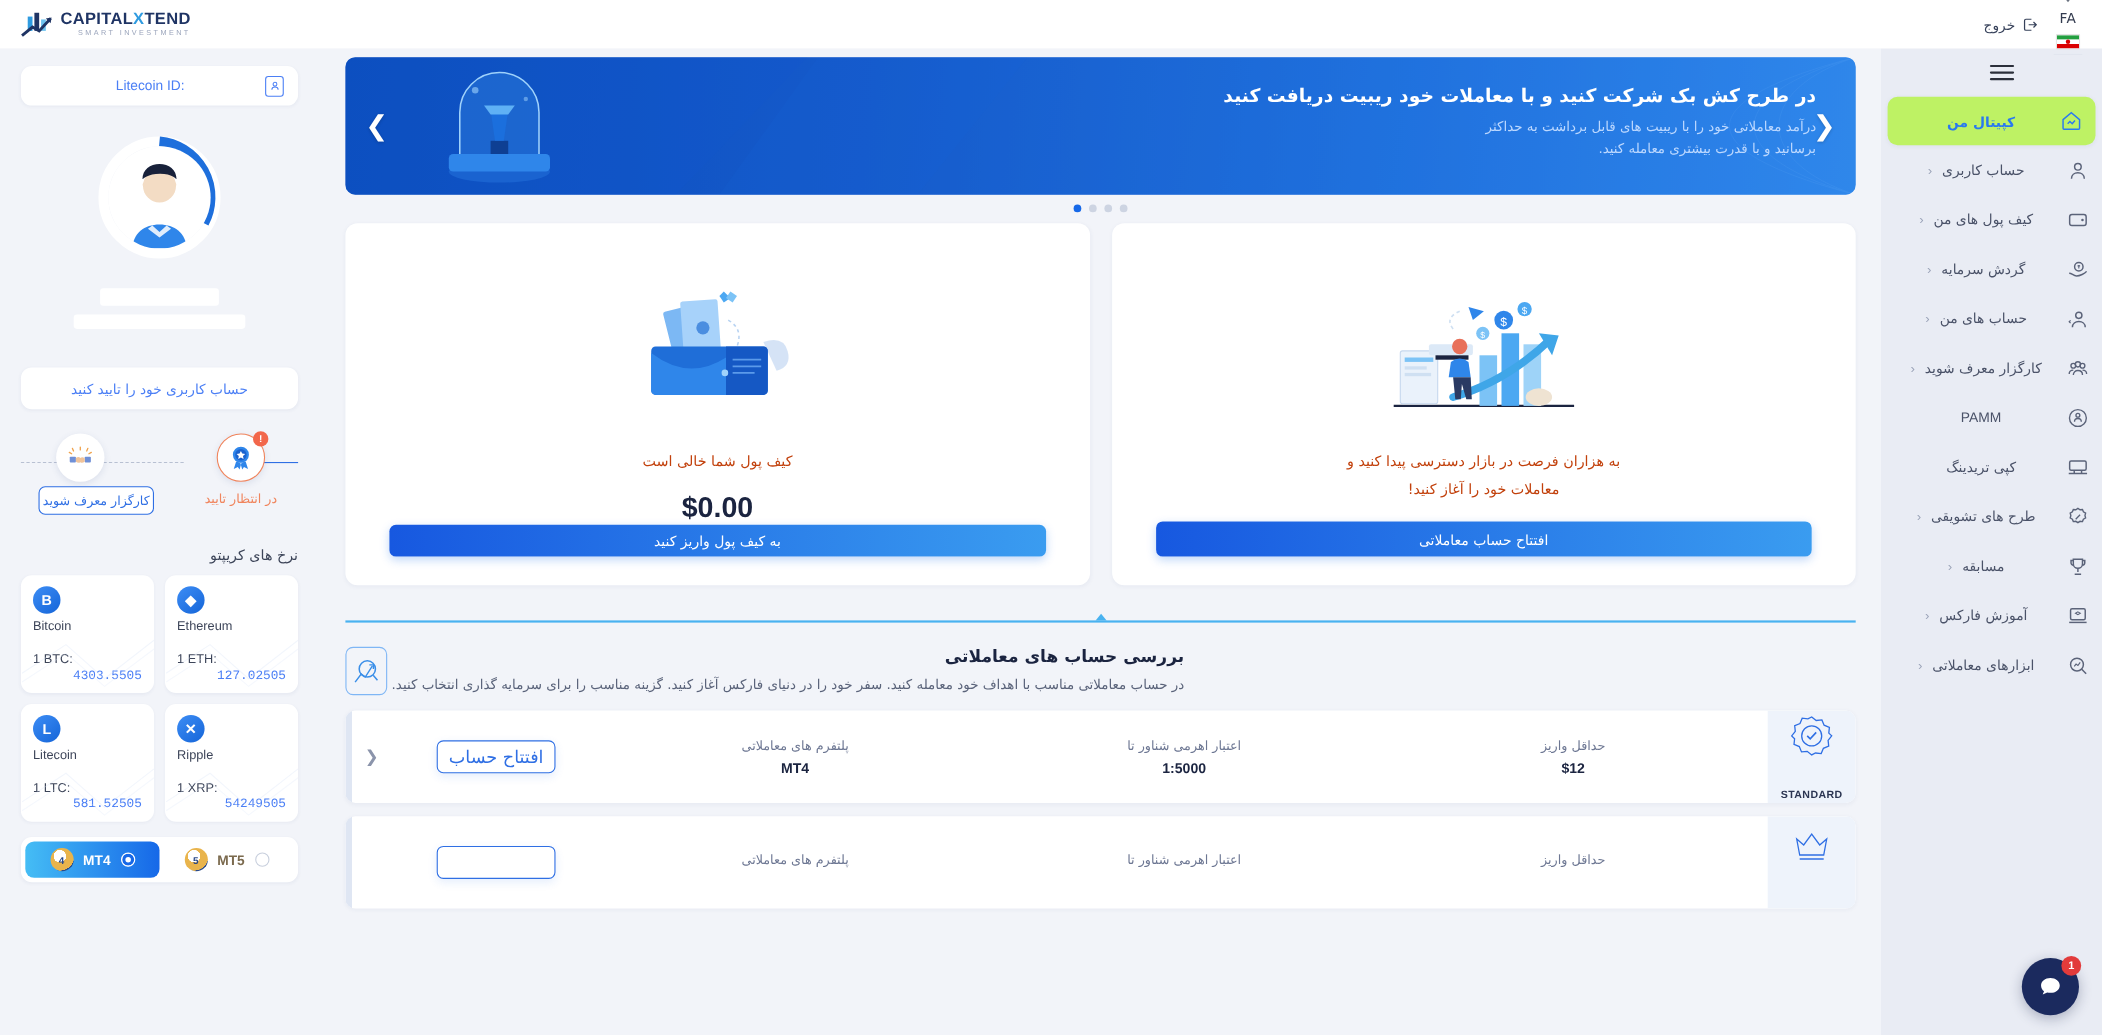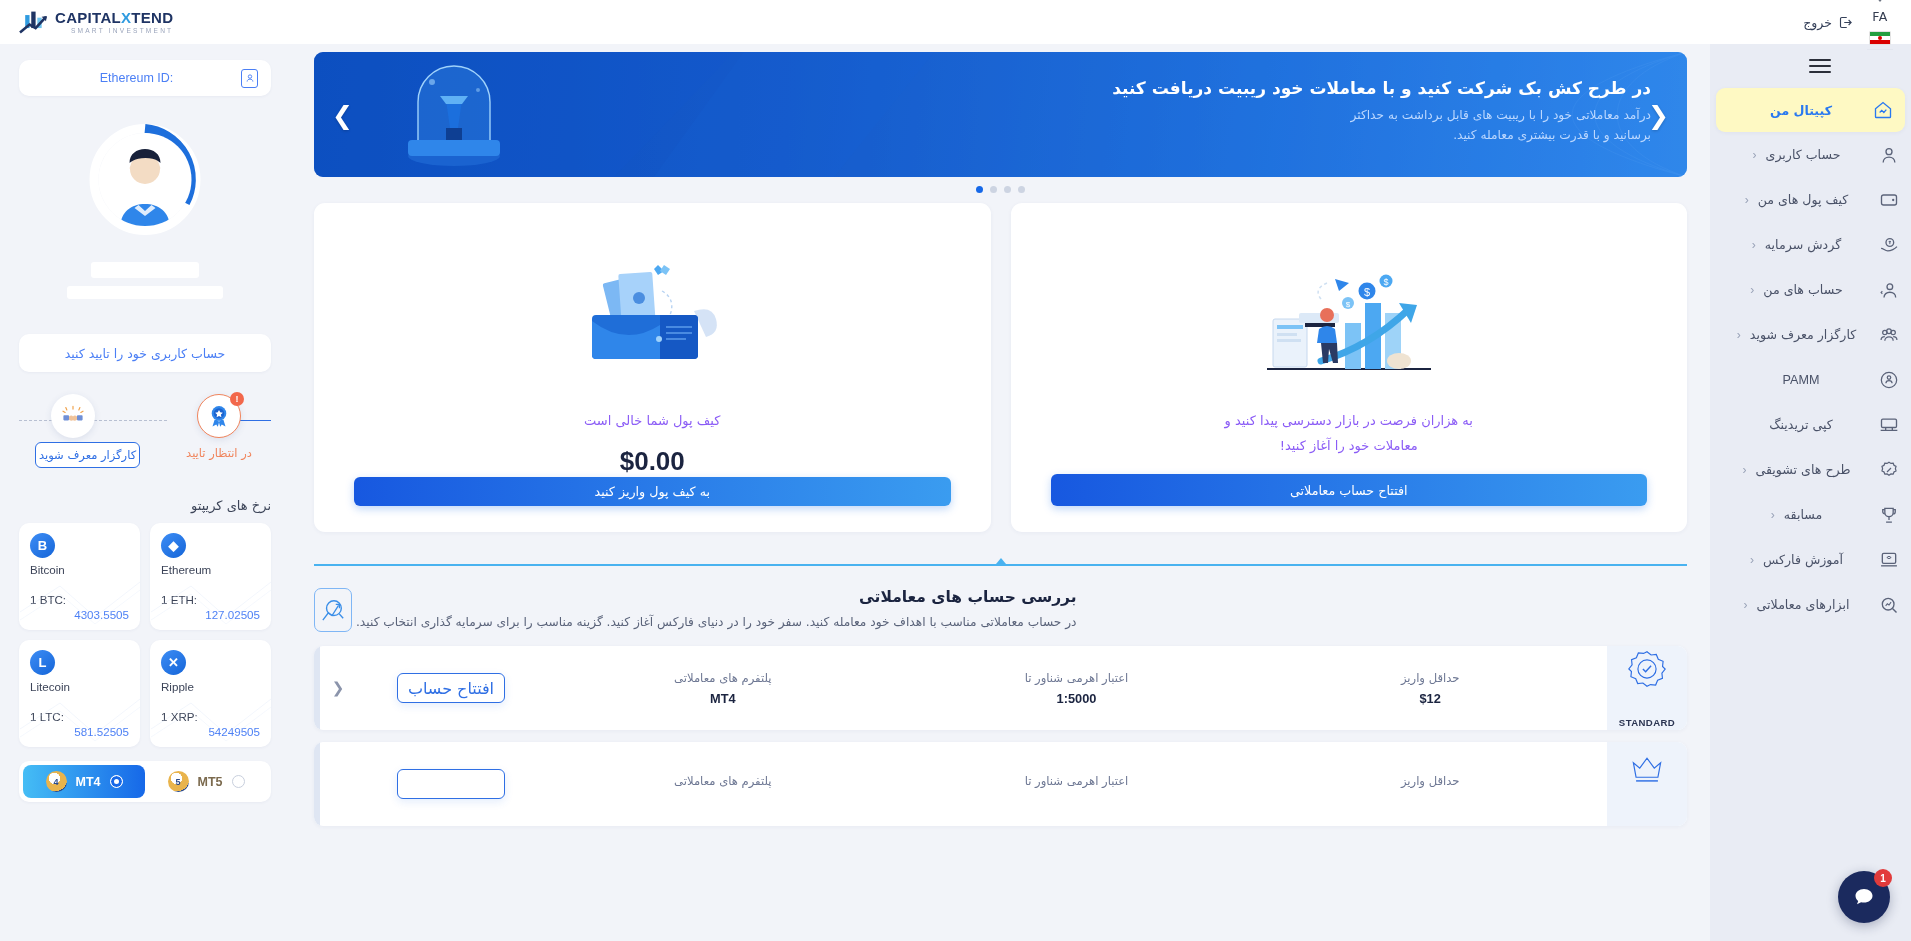--- a/index.html
+++ b/index.html
@@ -70,21 +70,21 @@
     gap: 9px; cursor: pointer; position: relative;
   }
   .nav-item .chev { color: #9aa3b8; font-size: 12px; line-height: 1; margin-left: auto;
                     font-family: "Liberation Sans", sans-serif; }
   .nav-label { font-size: 12.6px; color: #4a5268; flex: 0 0 auto; margin-right: auto;
                white-space: nowrap; }
   .nav-ico { width: 21px; height: 21px; flex: 0 0 21px; color: #5b6379;
              display: flex; align-items: center; justify-content: center; }
   .nav-ico svg { width: 20px; height: 20px; }
   .nav-item.active {
-    background: #fef9c3; margin: 0 6px; border-radius: 9px; height: 44px;
+    background: #bef264; margin: 0 6px; border-radius: 9px; height: 44px;
     box-shadow: 0 1px 4px rgba(40,60,120,.05);
   }
   .nav-item.active .nav-label { color: #2979f0; font-weight: 600; }
   .nav-item.active .nav-ico { color: #2979f0; }
   .nav-pamm { font-family: "Liberation Sans", sans-serif; direction: ltr; }
 
   
   .leftpanel {
     position: absolute; top: 44px; left: 0; width: 290px; height: 897px;
     background: #f2f4f9; padding: 16px 19px 0 19px; overflow: hidden;
@@ -172,21 +172,21 @@
   }
   .coin-ico { width: 25px; height: 25px; border-radius: 50%;
     background: linear-gradient(140deg,#3d8df5,#1565d8);
     display: flex; align-items: center; justify-content: center; color: #fff;
     font-size: 13px; font-weight: 700; font-family: "Liberation Sans", sans-serif; }
   .coin-name { font-size: 11.6px; color: #3c4458; margin-top: 5px;
     font-family: "Liberation Sans", sans-serif; }
   .coin-pair { font-size: 11.6px; color: #3c4458; margin-top: auto;
     font-family: "Liberation Sans", sans-serif; direction: ltr; }
   .coin-price { font-size: 11.6px; color: #4b7ff5; margin-top: 2px; direction: ltr;
-    font-family: Liberation Sans, sans-serif; white-space: nowrap;
+    font-family: Liberation Mono, monospace; white-space: nowrap;
     overflow: hidden; width: 100%; text-align: right; }
 
   .mt-toggle {
     margin-top: 14px; background: #fff; border-radius: 10px; height: 41px;
     display: flex; align-items: center; padding: 4px; gap: 0;
     box-shadow: 0 1px 3px rgba(40,60,120,.05);
   }
   .mt-opt {
     flex: 1; height: 33px; border-radius: 8px; display: flex; align-items: center;
     justify-content: center; gap: 9px; cursor: pointer; flex-direction: row;
@@ -233,21 +233,21 @@
   .dot.on { background: #1668e8; }
 
   .cards-row { display: flex; gap: 20px; margin-top: 10px; }
   .info-card {
     flex: 1; background: #fff; border-radius: 11px; height: 329px;
     display: flex; flex-direction: column; align-items: center;
     padding: 26px 40px 26px 40px; box-shadow: 0 1px 4px rgba(40,60,120,.05);
   }
   .card-art { height: 128px; display: flex; align-items: center; justify-content: center;
     margin-top: 22px; }
-  .card-text { font-size: 13px; color: #8b5cf6; text-align: center; line-height: 1.9;
+  .card-text { font-size: 13px; color: #c2410c; text-align: center; line-height: 1.9;
     margin-top: 30px; }
   .wallet-amount { font-size: 26px; font-weight: 700; color: #1b2440; margin-top: 12px;
     font-family: "Liberation Sans", sans-serif; direction: ltr; }
   .cta {
     margin-top: auto; width: 100%; height: 32px; border-radius: 6px; border: none;
     background: linear-gradient(90deg,#1758e0 0%,#3a9cf0 100%);
     color: #fff; font-size: 12.7px; cursor: pointer;
     font-family: "DejaVu Sans", sans-serif;
     display: flex; align-items: center; justify-content: center;
     box-shadow: 0 3px 9px rgba(30,110,230,.28);
@@ -507,21 +507,21 @@
 
 <aside class="leftpanel">
 
   <div class="id-card">
     <div class="id-ico">
       <svg viewBox="0 0 14 16" fill="none" stroke="#4b7ff5" stroke-width="1.3">
         <circle cx="7" cy="6" r="2.4"></circle>
           <path d="M3 13c0-2.2 1.8-3.4 4-3.4s4 1.2 4 3.4"></path>
       </svg>
     </div>
-    <div class="id-label">Ethereum ID:</div>
+    <div class="id-label">Litecoin ID:</div>
   </div>
 
   <div class="profile-wrap">
     <div class="avatar-ring">
       <svg viewBox="0 0 115 115">
         <circle cx="57.5" cy="57.5" r="51" fill="none" stroke="#ffffff" stroke-width="9"></circle>
         <path d="M57.5 6.5 A51 51 0 0 1 98 81" fill="none" stroke="#1e6fdc" stroke-width="9" stroke-linecap="butt"></path>
       </svg>
       <div class="avatar-inner">
         <svg viewBox="0 0 93 93" width="93" height="93">

